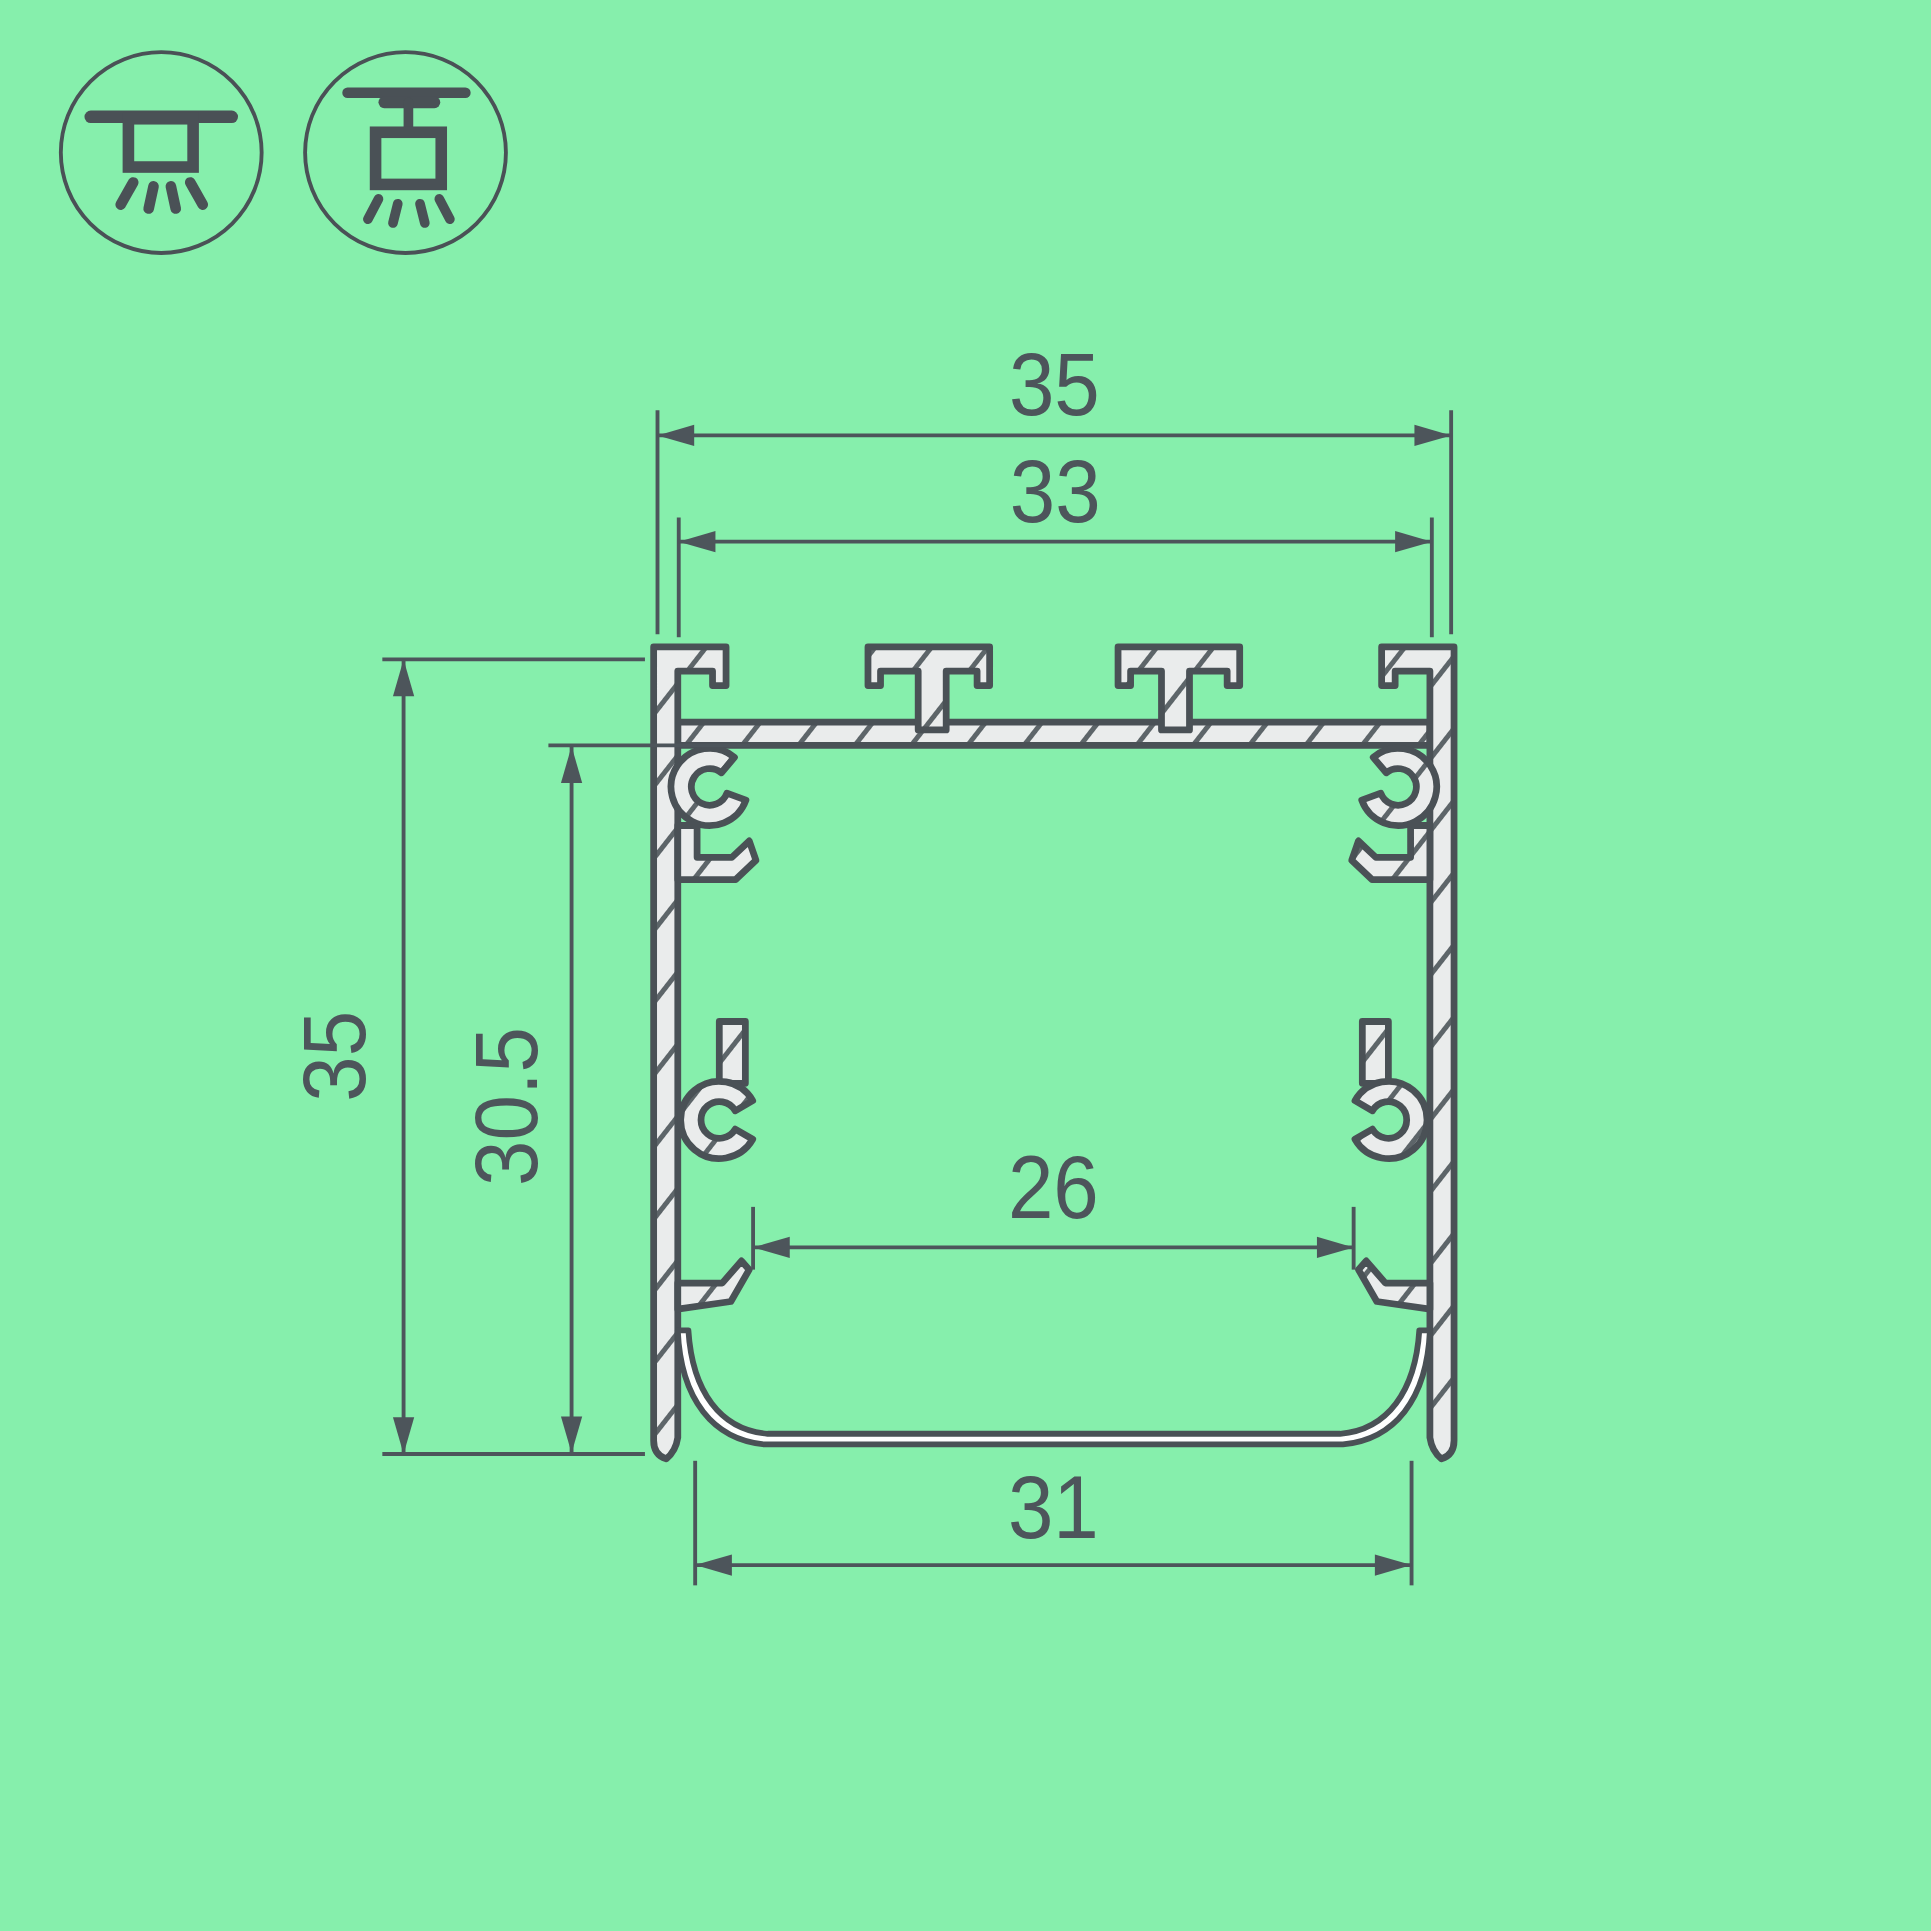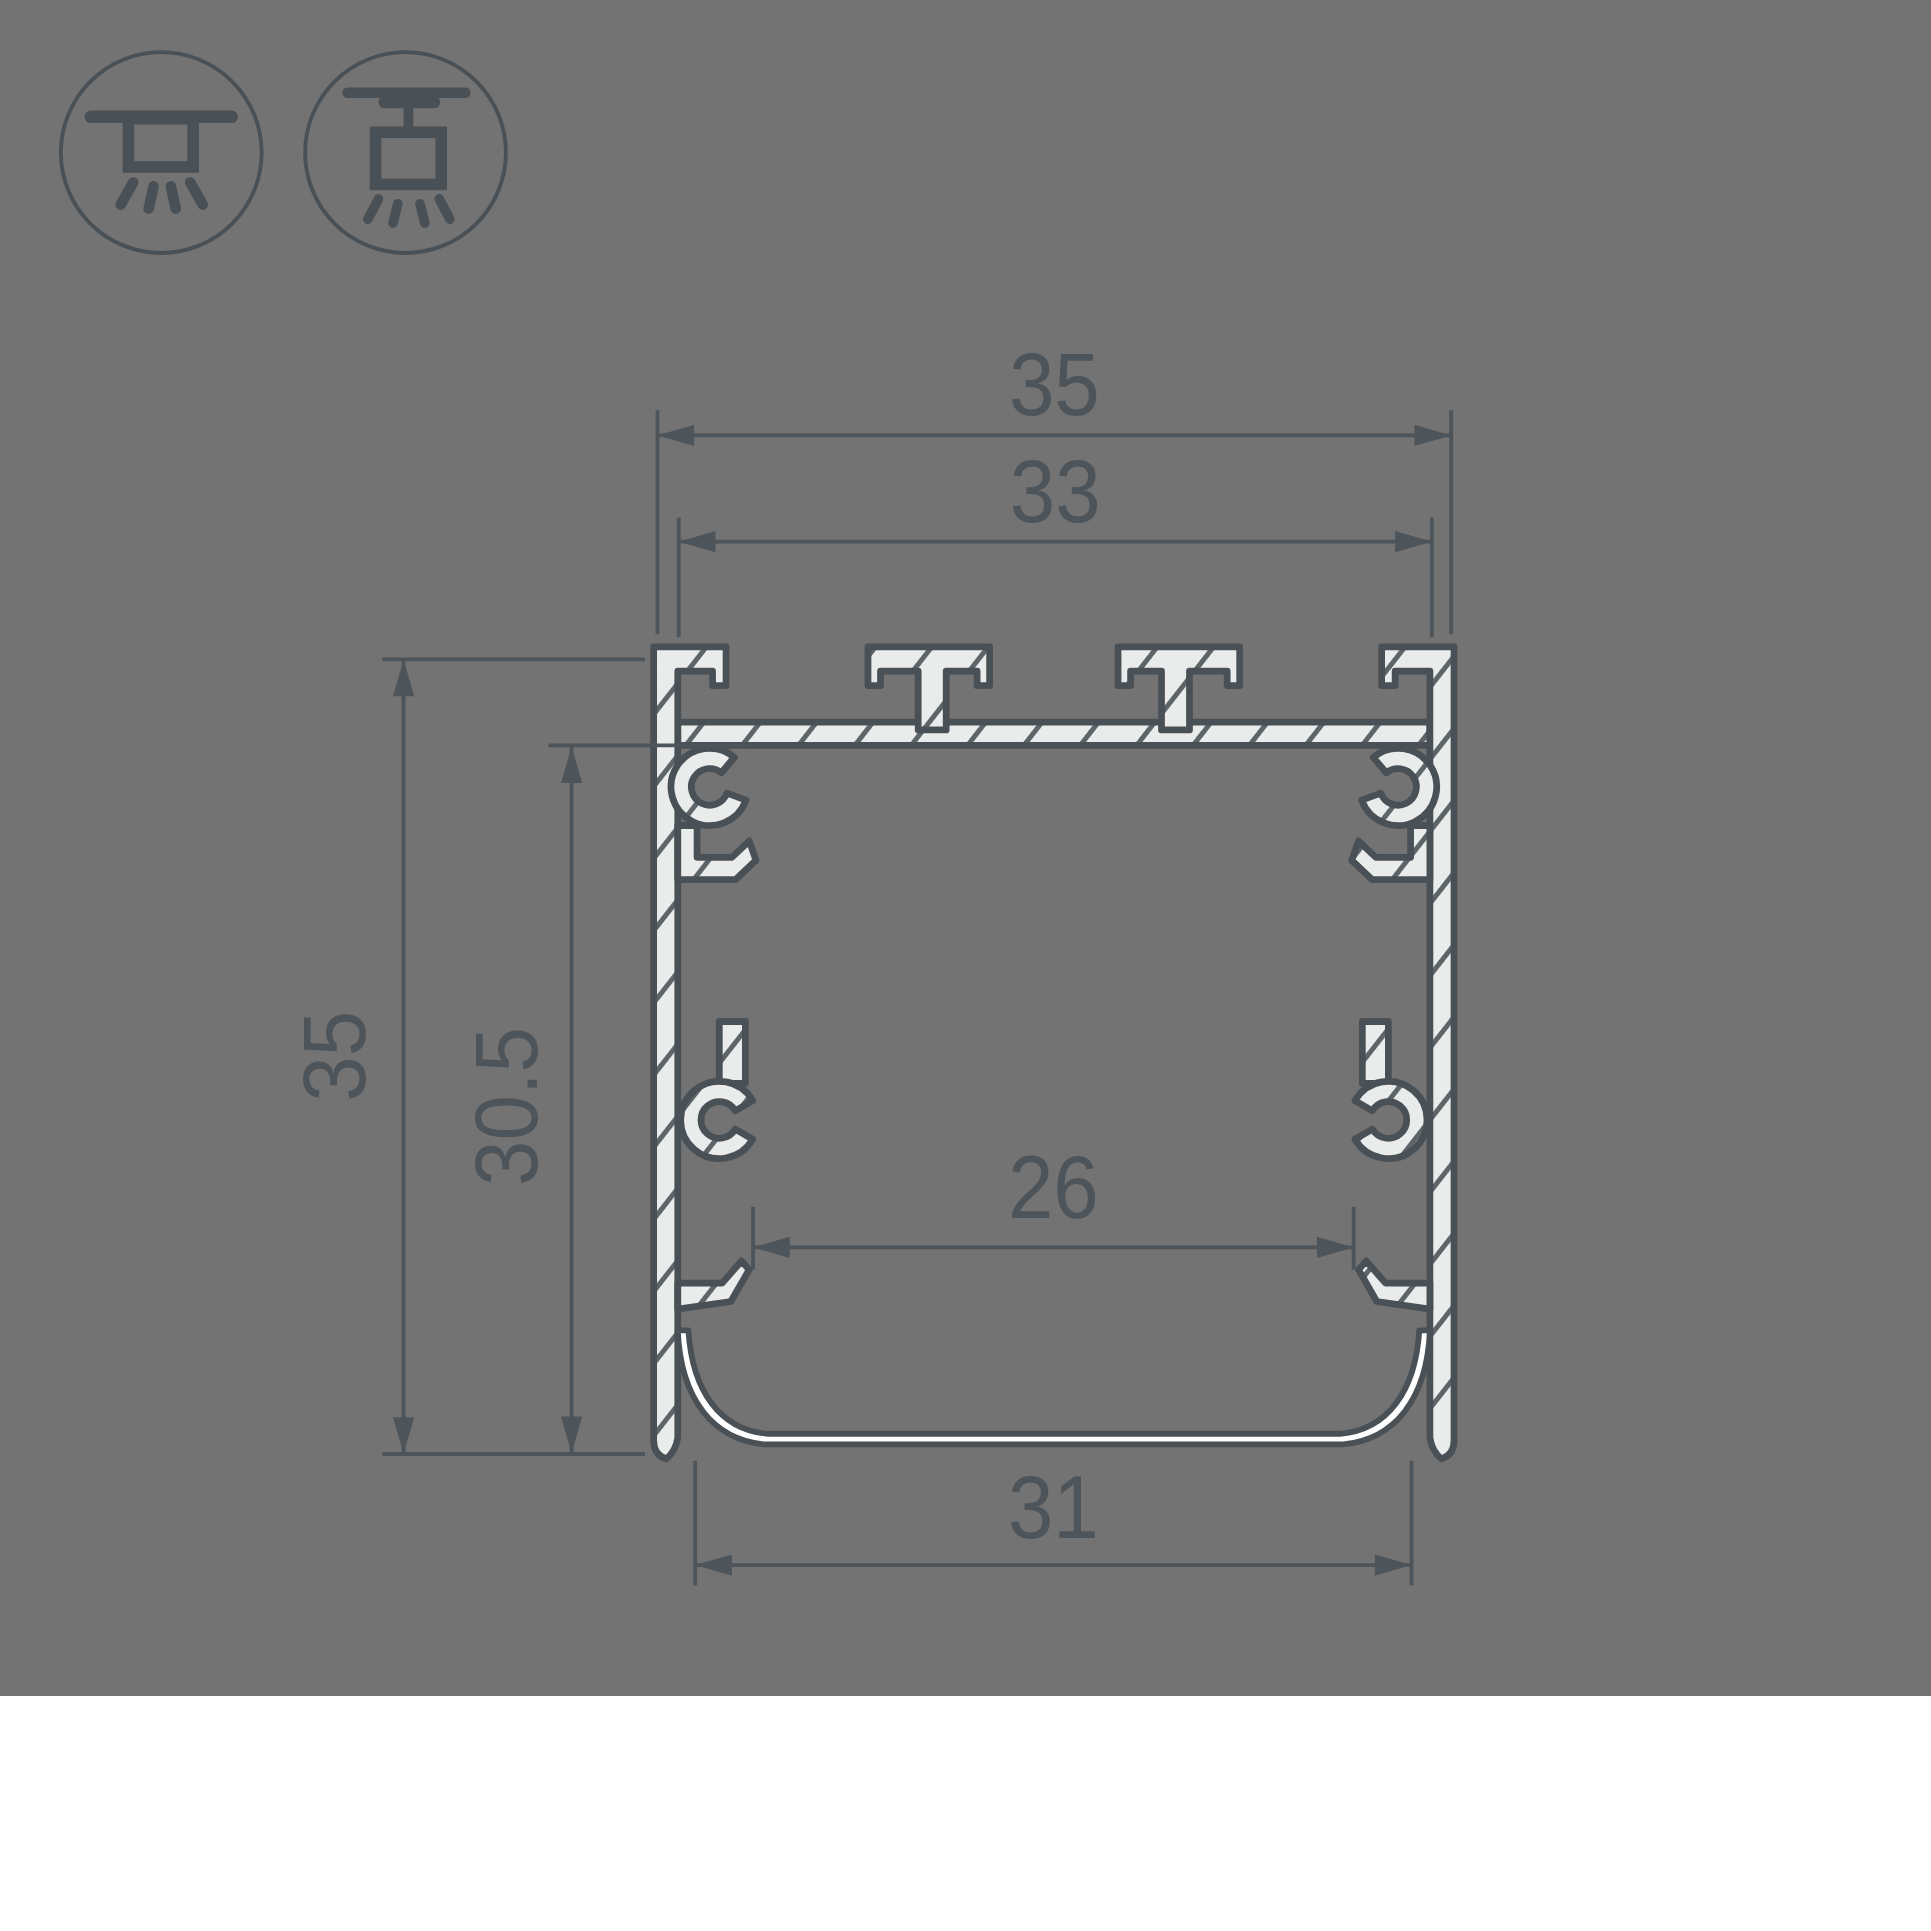--- a/index.html
+++ b/index.html
@@ -1,16 +1,16 @@
 <!DOCTYPE html>
 <html><head>
 <meta charset="utf-8">
 <style>
   html,body{margin:0;padding:0;background:#ffffff;}
-  .stage{position:relative;width:1931px;height:1696px;background:#737373;overflow:hidden;
+  .stage{position:relative;width:1931px;height:1931px;background:#86efac;overflow:hidden;
          font-family:"Liberation Sans", sans-serif;text-decoration:underline;}
   svg{position:absolute;left:0;top:0;}
   text.dim{font-family:"Liberation Sans", sans-serif;font-size:92px;fill:#4d555b;font-weight:400;}
 </style>
 </head>
 <body>
 
 <div class="stage">
 <svg width="1931" height="1931" viewBox="0 0 2000 2000">
 

